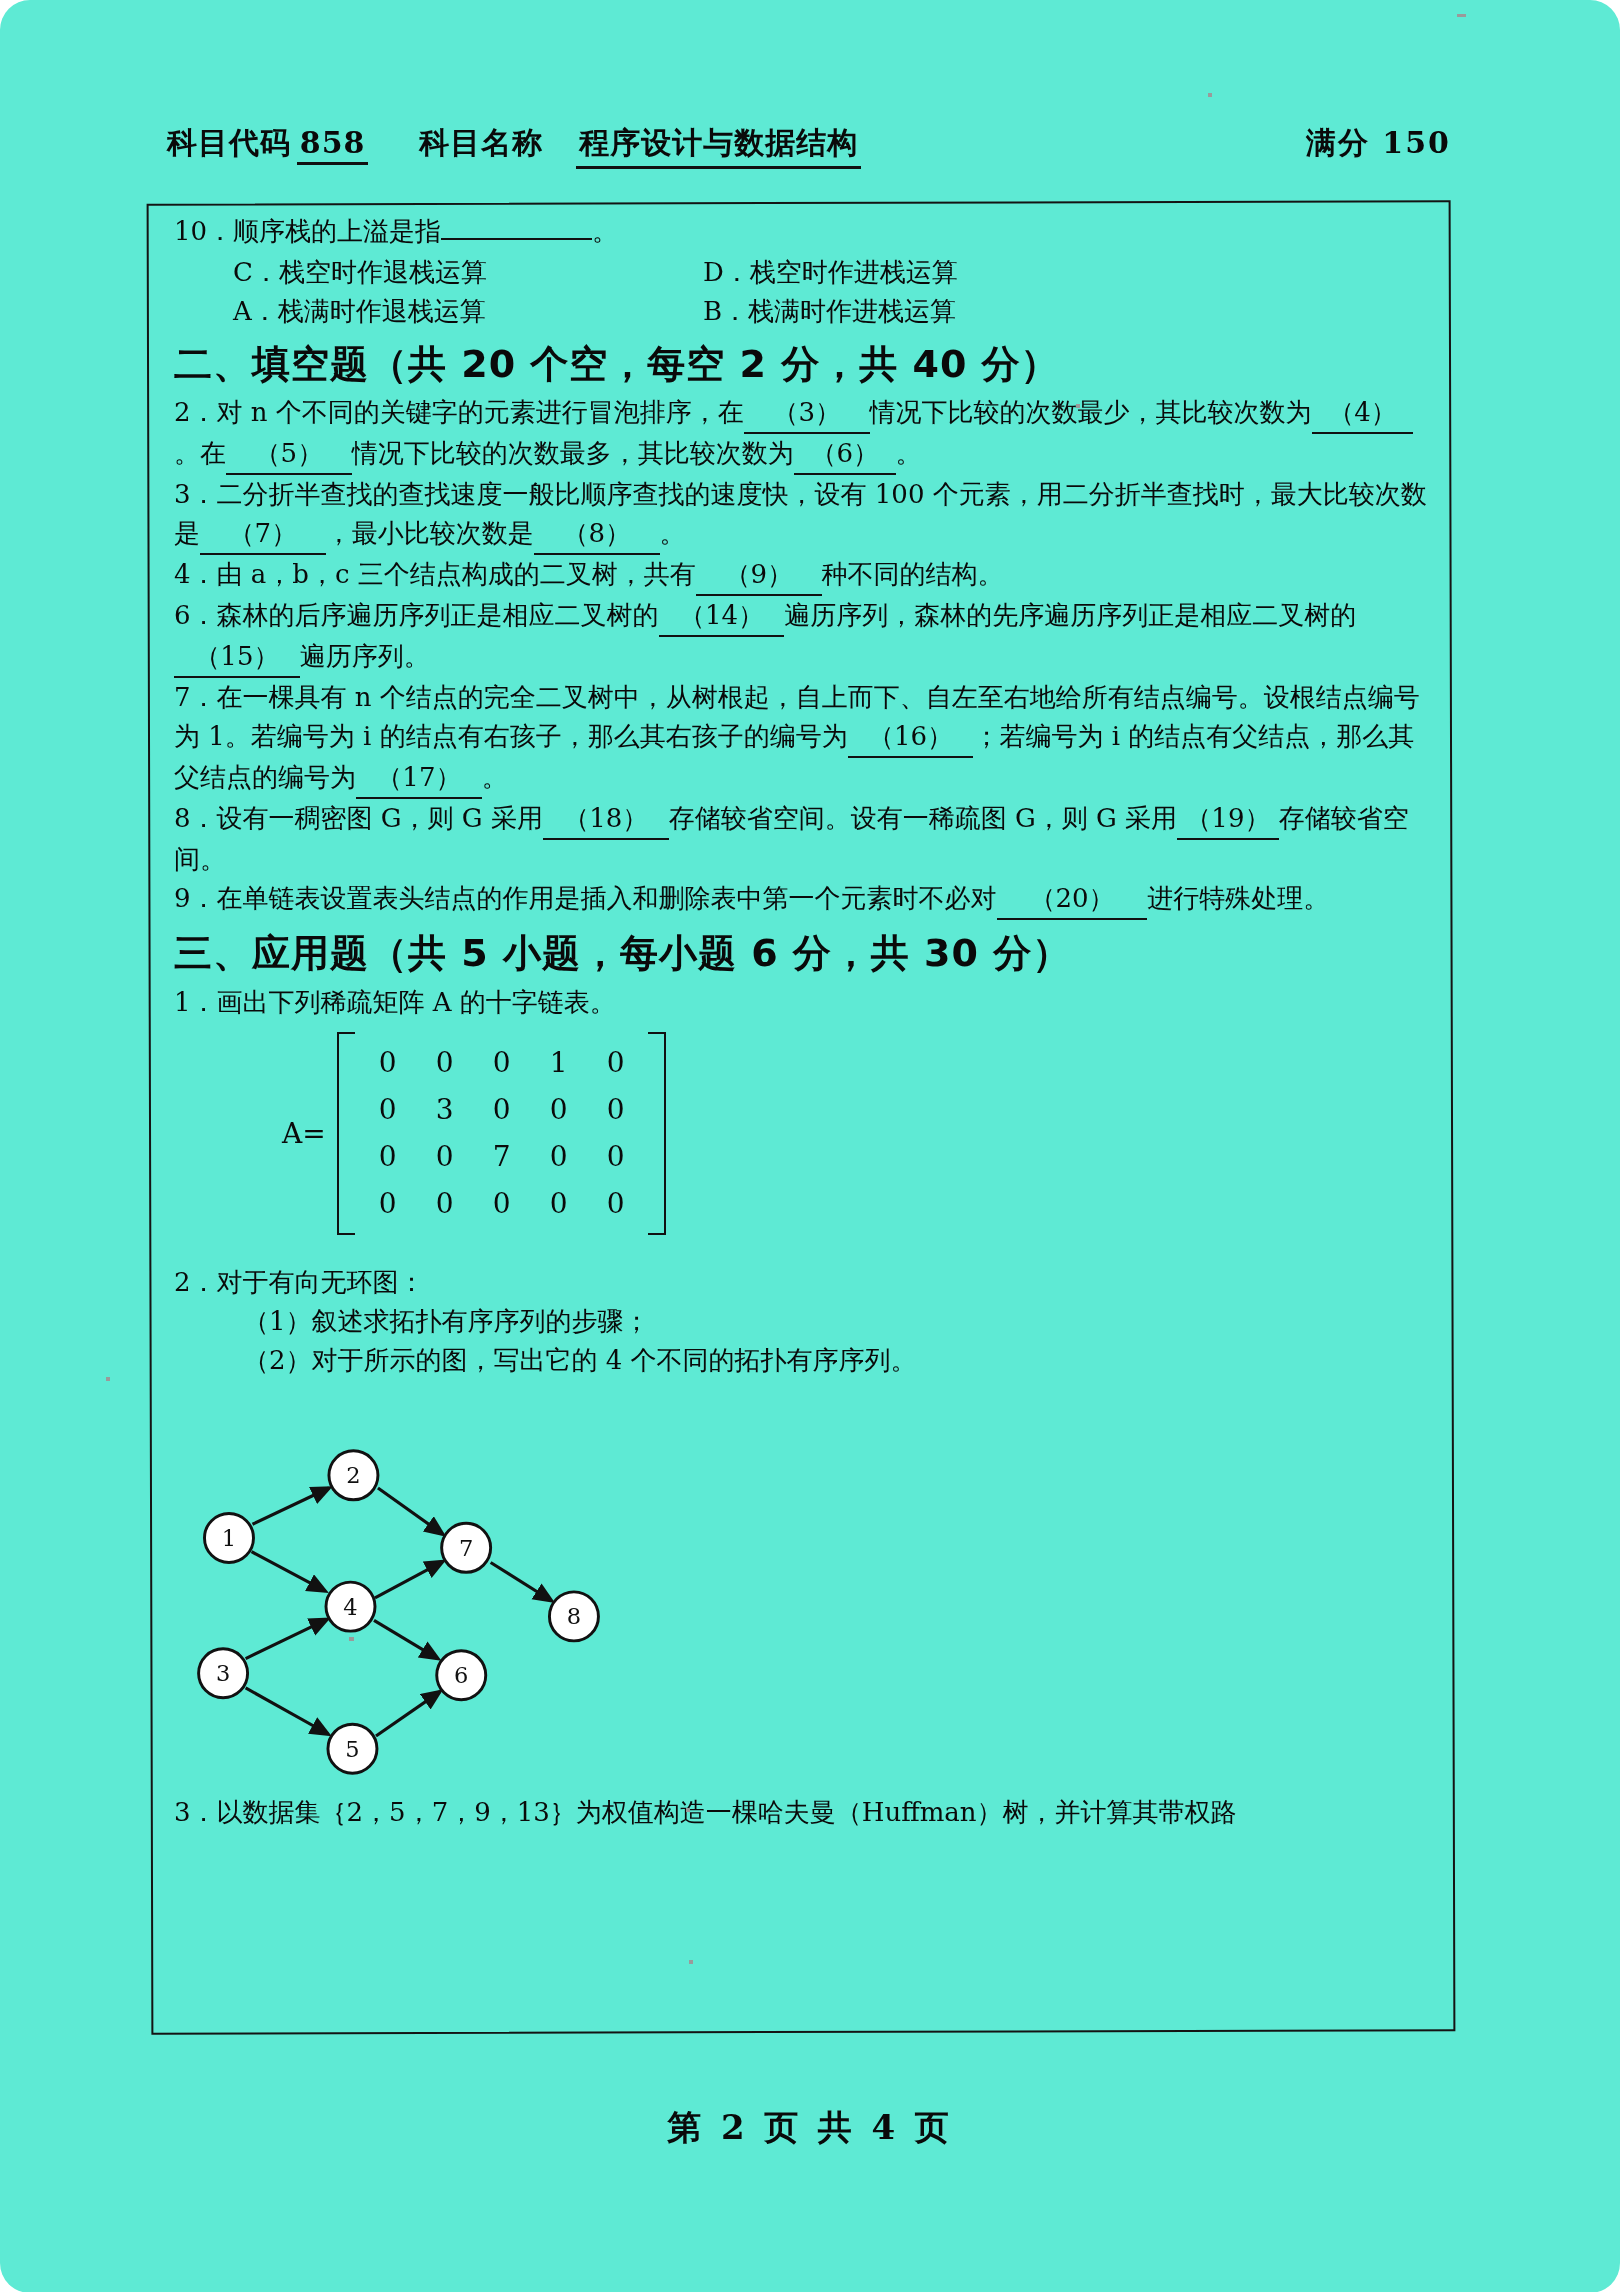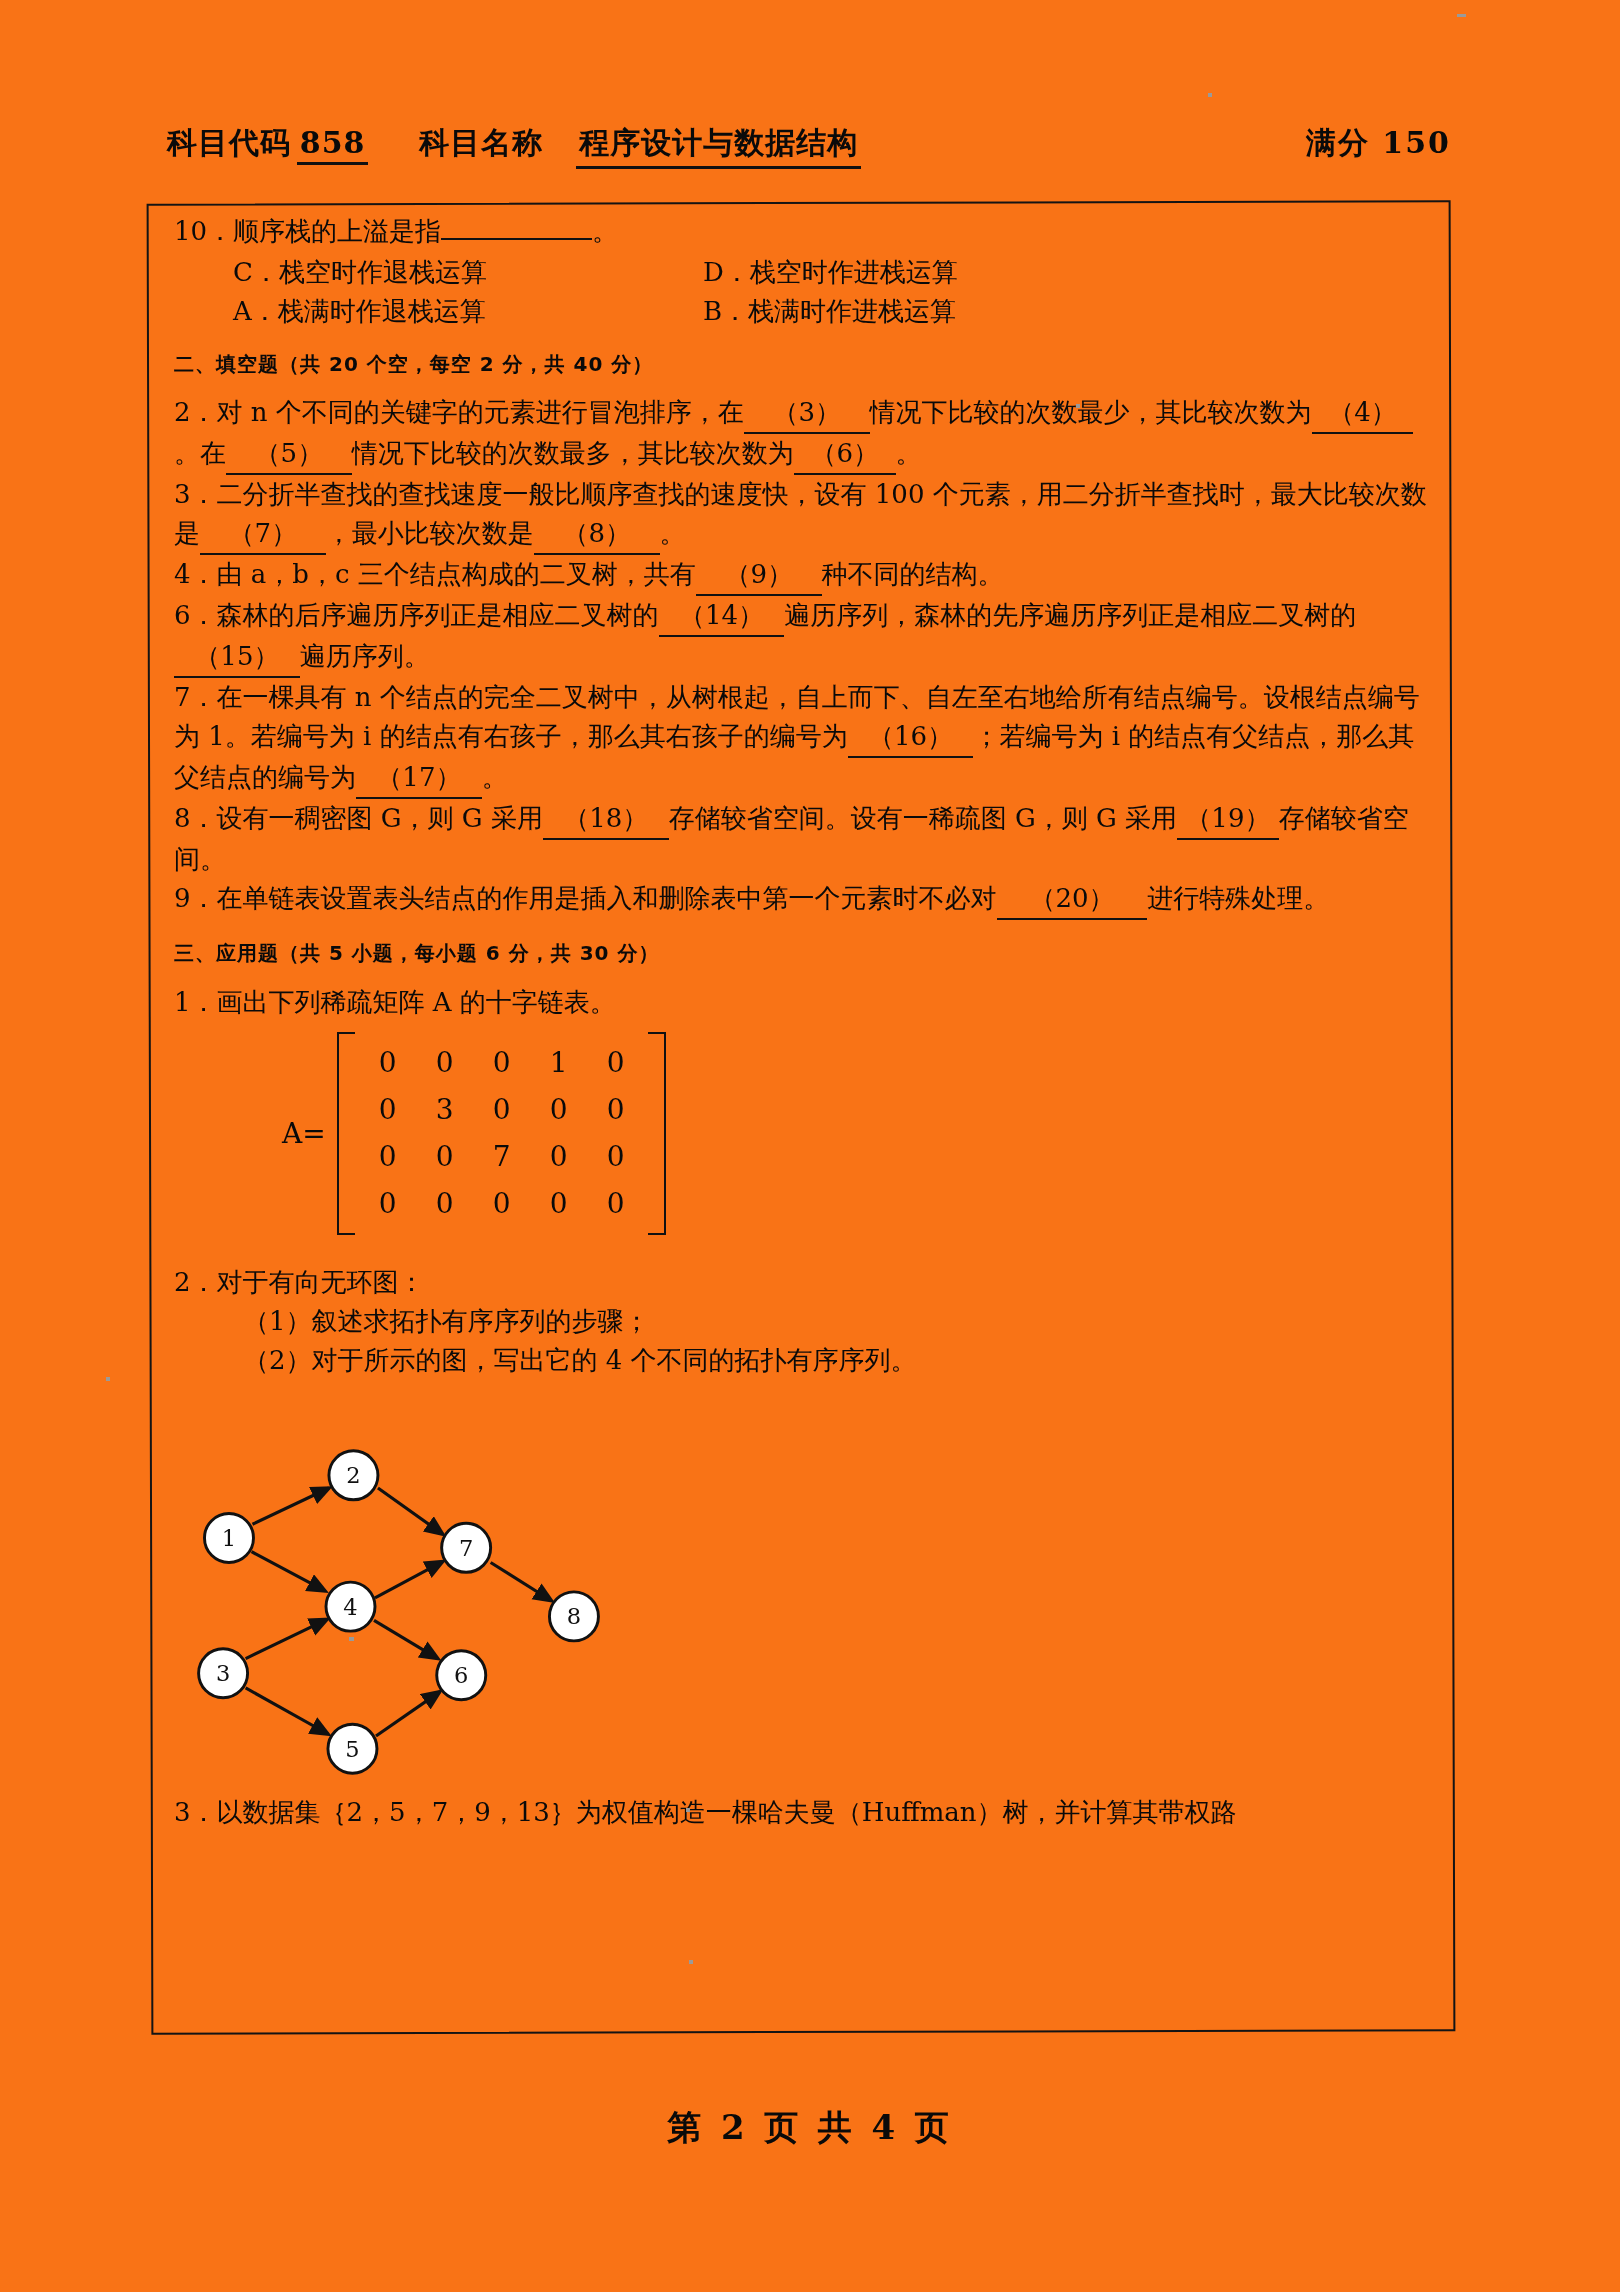--- a/index.html
+++ b/index.html
@@ -11,21 +11,22 @@
     width: 1620px;
     height: 2293px;
     position: relative;
     font-family: "DejaVu Serif", "Liberation Serif", serif;
     color: #0a0a0a;
     overflow: hidden;
   }
   .page {
     position: absolute;
     inset: 0;
-    background: #f97316;
+    background: #5eead4;
+    border-radius: 30px;
   }
 
   
   .header {
     position: absolute;
     left: 167px;
     top: 123px;
     width: 1284px;
     display: flex;
     align-items: baseline;
@@ -81,21 +82,21 @@
     text-align: center;
     vertical-align: baseline;
     padding: 0 3.9px;
   }
   .b-sm  { min-width: 94px; }
   .b-md  { min-width: 118px; }
   .b-lg  { min-width: 143px; }
 
   .section-head {
     font-weight: bold;
-    font-size: 20px;
+    font-size: 38px;
     letter-spacing: 1px;
     margin: 13.7px 0 9.8px 0;
     font-family: "DejaVu Sans", "Liberation Sans", sans-serif;
   }
 
   
   .q10-stem { margin-top: 3.9px; }
   .choices {
     margin-left: 59px;
     margin-top: 2px;

